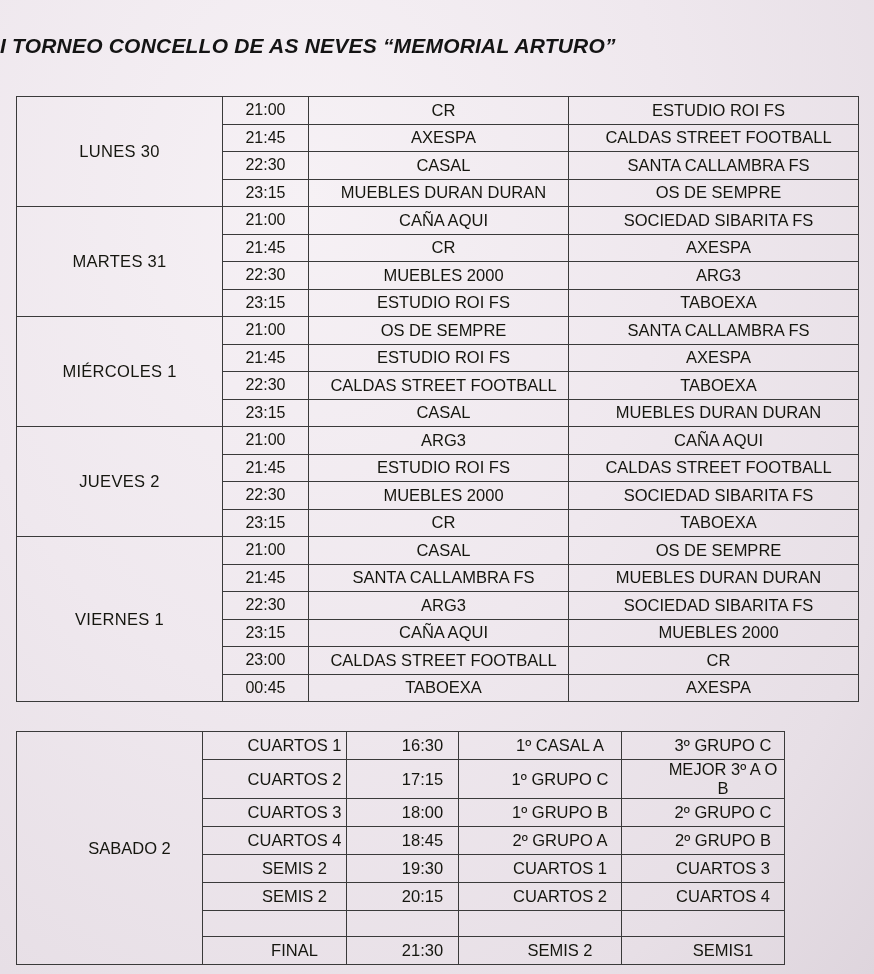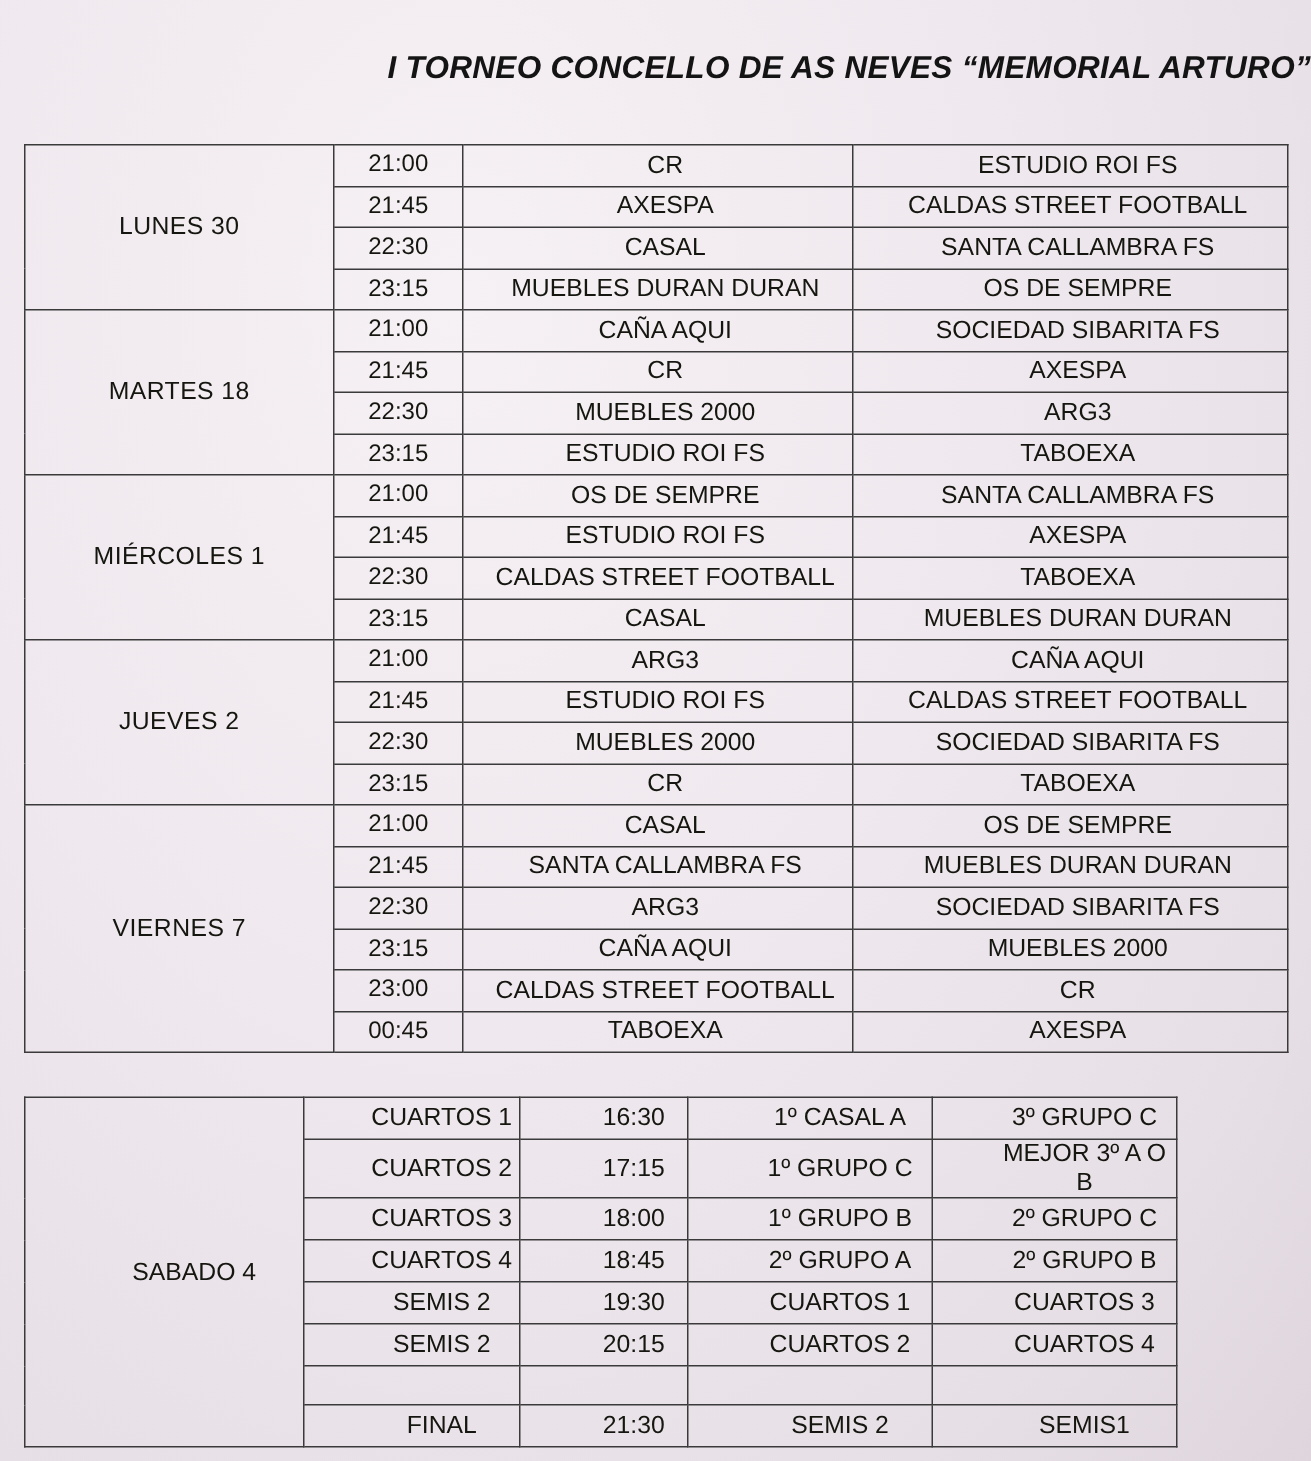--- a/index.html
+++ b/index.html
@@ -26,21 +26,21 @@
     position: relative;
     width: 874px;
     height: 974px;
     box-sizing: border-box;
   }
   .title {
     position: absolute;
     top: 34px;
     left: 0;
     width: 874px;
-    text-align: right;
+    text-align: left;
     font-style: italic;
     font-weight: bold;
     font-size: 21px;
     letter-spacing: 0.2px;
     color: #141414;
   }
 
   table.sched {
     position: absolute;
     border-collapse: collapse;
@@ -132,21 +132,21 @@
         <td class="team">CASAL</td>
         <td class="team">SANTA CALLAMBRA FS</td>
       </tr>
       <tr>
         <td class="time">23:15</td>
         <td class="team">MUEBLES DURAN DURAN</td>
         <td class="team">OS DE SEMPRE</td>
       </tr>
 
       <tr>
-        <td class="day" rowspan="4">MARTES 18</td>
+        <td class="day" rowspan="4">MARTES 31</td>
         <td class="time">21:00</td>
         <td class="team">CAÑA AQUI</td>
         <td class="team">SOCIEDAD SIBARITA FS</td>
       </tr>
       <tr>
         <td class="time">21:45</td>
         <td class="team">CR</td>
         <td class="team">AXESPA</td>
       </tr>
       <tr>
@@ -198,21 +198,21 @@
         <td class="team">MUEBLES 2000</td>
         <td class="team">SOCIEDAD SIBARITA FS</td>
       </tr>
       <tr>
         <td class="time">23:15</td>
         <td class="team">CR</td>
         <td class="team">TABOEXA</td>
       </tr>
 
       <tr>
-        <td class="day" rowspan="6">VIERNES 7</td>
+        <td class="day" rowspan="6">VIERNES 1</td>
         <td class="time">21:00</td>
         <td class="team">CASAL</td>
         <td class="team">OS DE SEMPRE</td>
       </tr>
       <tr>
         <td class="time">21:45</td>
         <td class="team">SANTA CALLAMBRA FS</td>
         <td class="team">MUEBLES DURAN DURAN</td>
       </tr>
       <tr>
@@ -241,21 +241,21 @@
   <table class="sched" id="ko-table">
     <colgroup>
       <col style="width:186px">
       <col style="width:144px">
       <col style="width:112px">
       <col style="width:163px">
       <col style="width:163px">
     </colgroup>
     <tbody>
       <tr>
-        <td class="daycell" rowspan="8">SABADO 4</td>
+        <td class="daycell" rowspan="8">SABADO 2</td>
         <td class="round">CUARTOS 1</td>
         <td class="time">16:30</td>
         <td class="team">1º CASAL A</td>
         <td class="team">3º GRUPO C</td>
       </tr>
       <tr>
         <td class="round">CUARTOS 2</td>
         <td class="time">17:15</td>
         <td class="team">1º GRUPO C</td>
         <td class="team">MEJOR 3º A O B</td>

